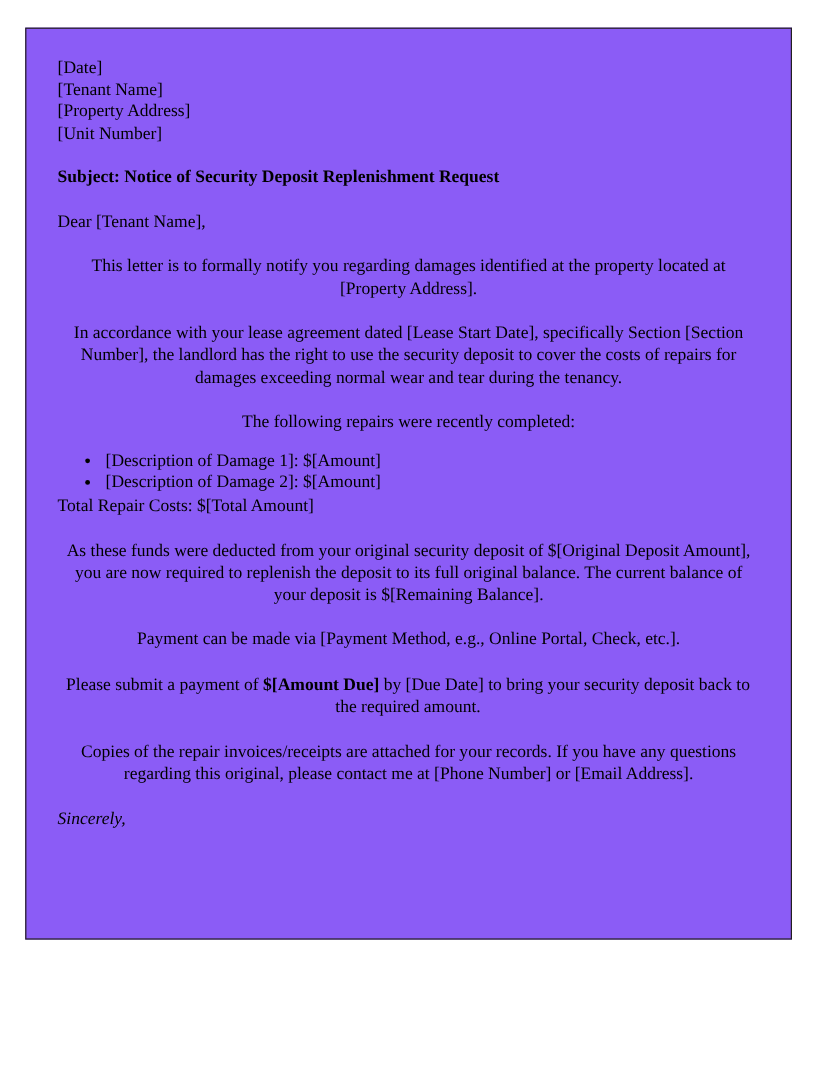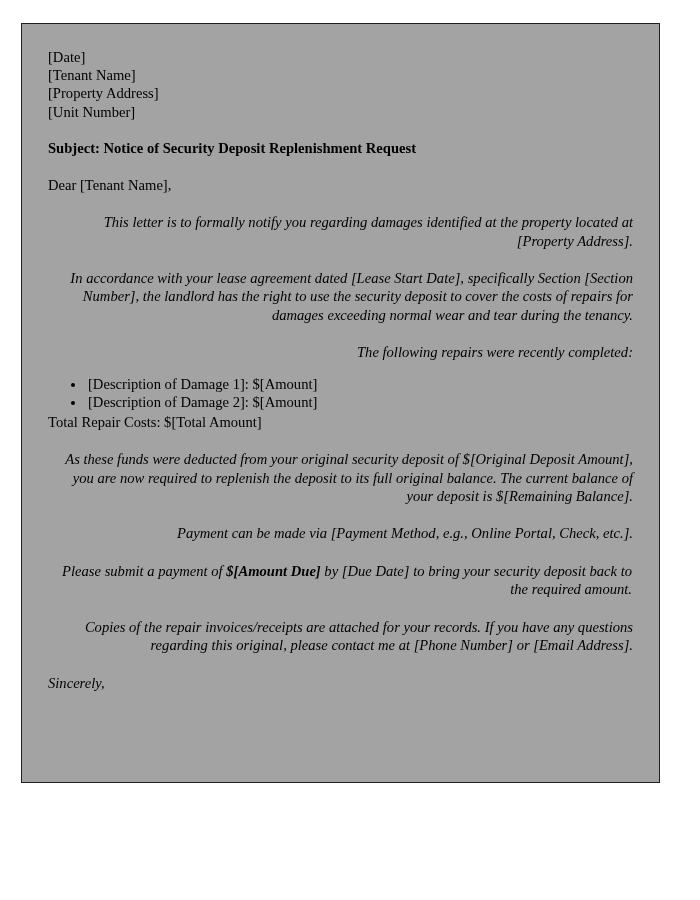--- a/index.html
+++ b/index.html
@@ -16,21 +16,21 @@
     -webkit-font-smoothing: antialiased;
   }
 
   .page {
     position: absolute;
     left: 21px;
     top: 23px;
     width: 639px;
     height: 760px;
     border: 1.3px solid #231f20;
-    background: #a3a3a3;
+    background: #8b5cf6;
     box-sizing: border-box;
   }
 
   .letter {
     padding: 24px 26px 0 26px;
     box-sizing: border-box;
   }
 
   .addr-block {
     margin: 0 0 6px 0;
@@ -51,23 +51,22 @@
   .salutation {
     font-size: 14.6px;
     line-height: 18.2px;
     margin: 19px 0 0 0;
   }
 
   p.para {
     font-size: 14.6px;
     line-height: 18.4px;
     margin: 19px 0 0 0;
-    text-align: right;
+    text-align: center;
     max-width: 586px;
-    font-style: italic;
   }
 
   p.para.tight {
     max-width: 584px;
   }
 
   .total-line {
     font-size: 14.6px;
     line-height: 18.4px;
     font-weight: normal;

